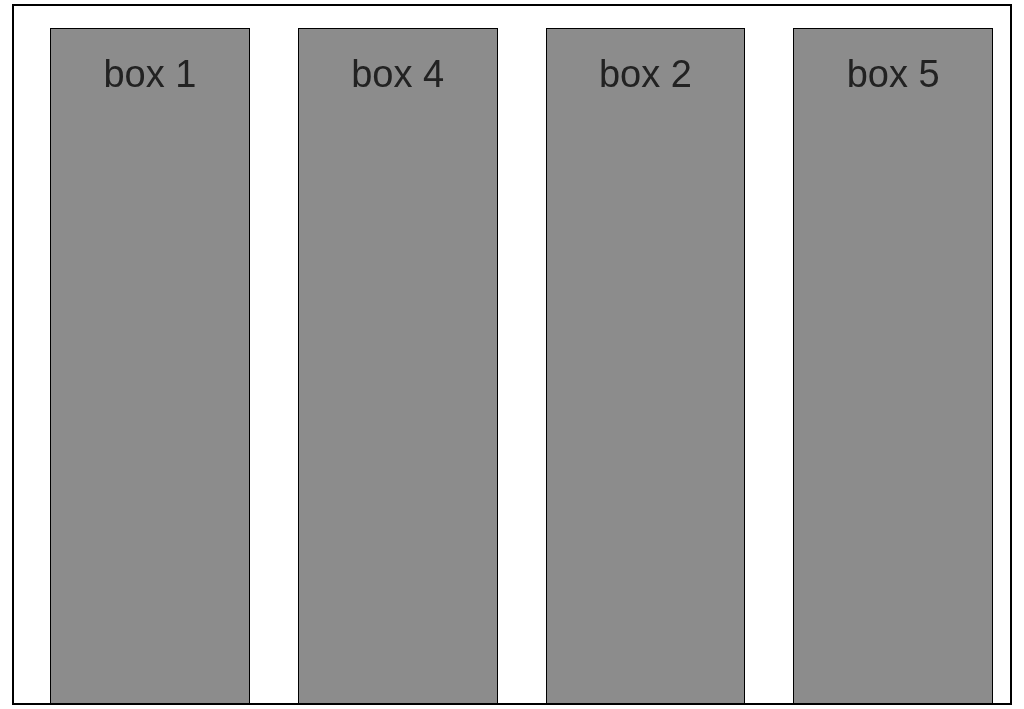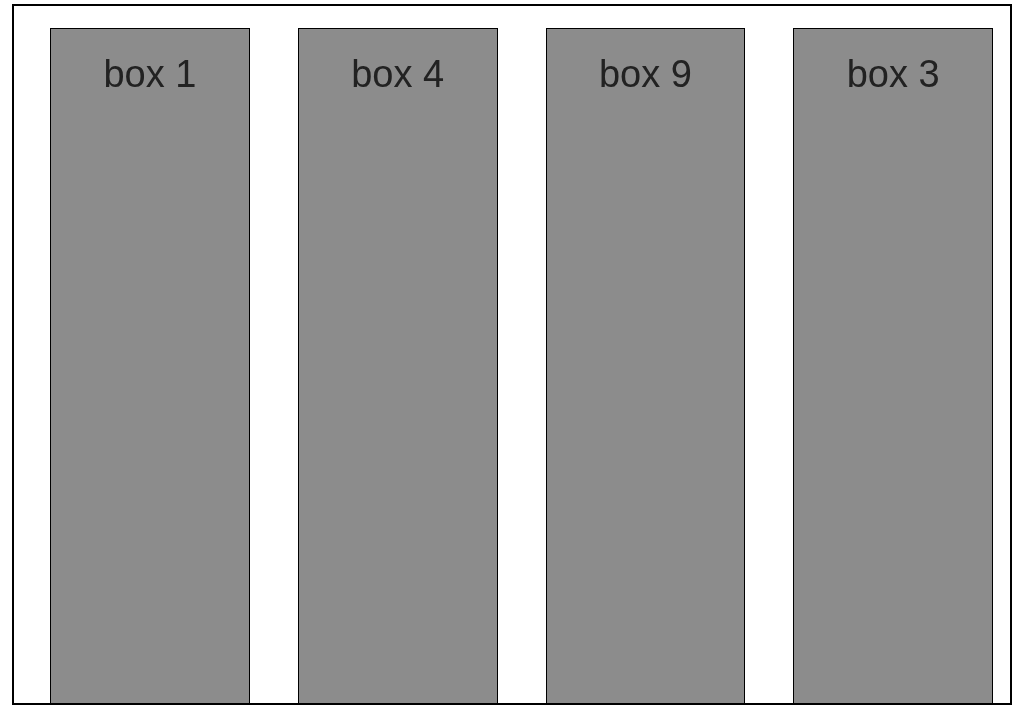--- a/index.html
+++ b/index.html
@@ -42,18 +42,18 @@
 <body>
 
 <div class="container">
   <div class="box">
     <span class="box-label">box 1</span>
   </div>
   <div class="box">
     <span class="box-label">box 4</span>
   </div>
   <div class="box">
-    <span class="box-label">box 9</span>
+    <span class="box-label">box 2</span>
   </div>
   <div class="box">
-    <span class="box-label">box 3</span>
+    <span class="box-label">box 5</span>
   </div>
 </div>
 
 </body></html>

